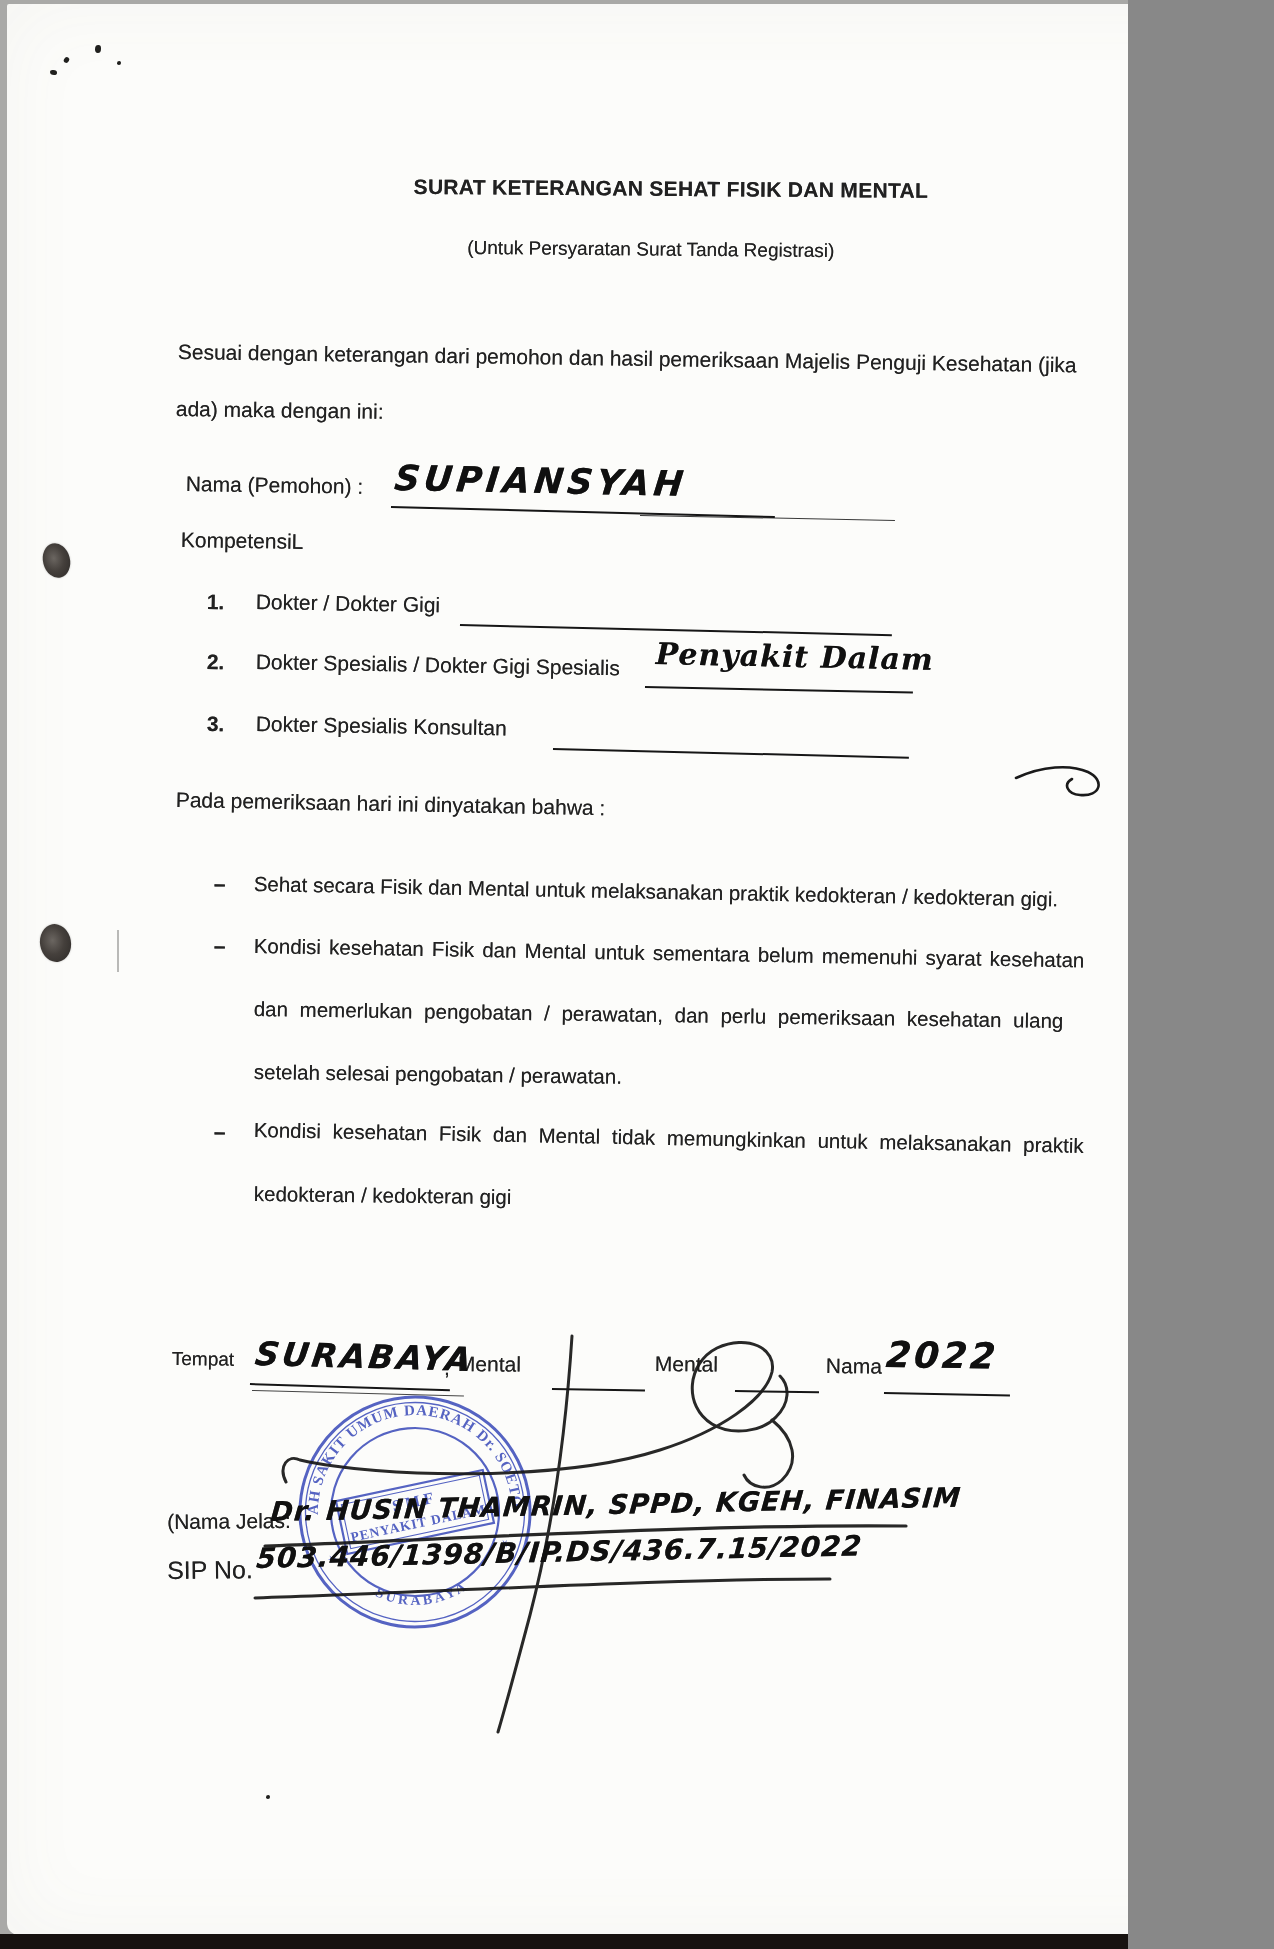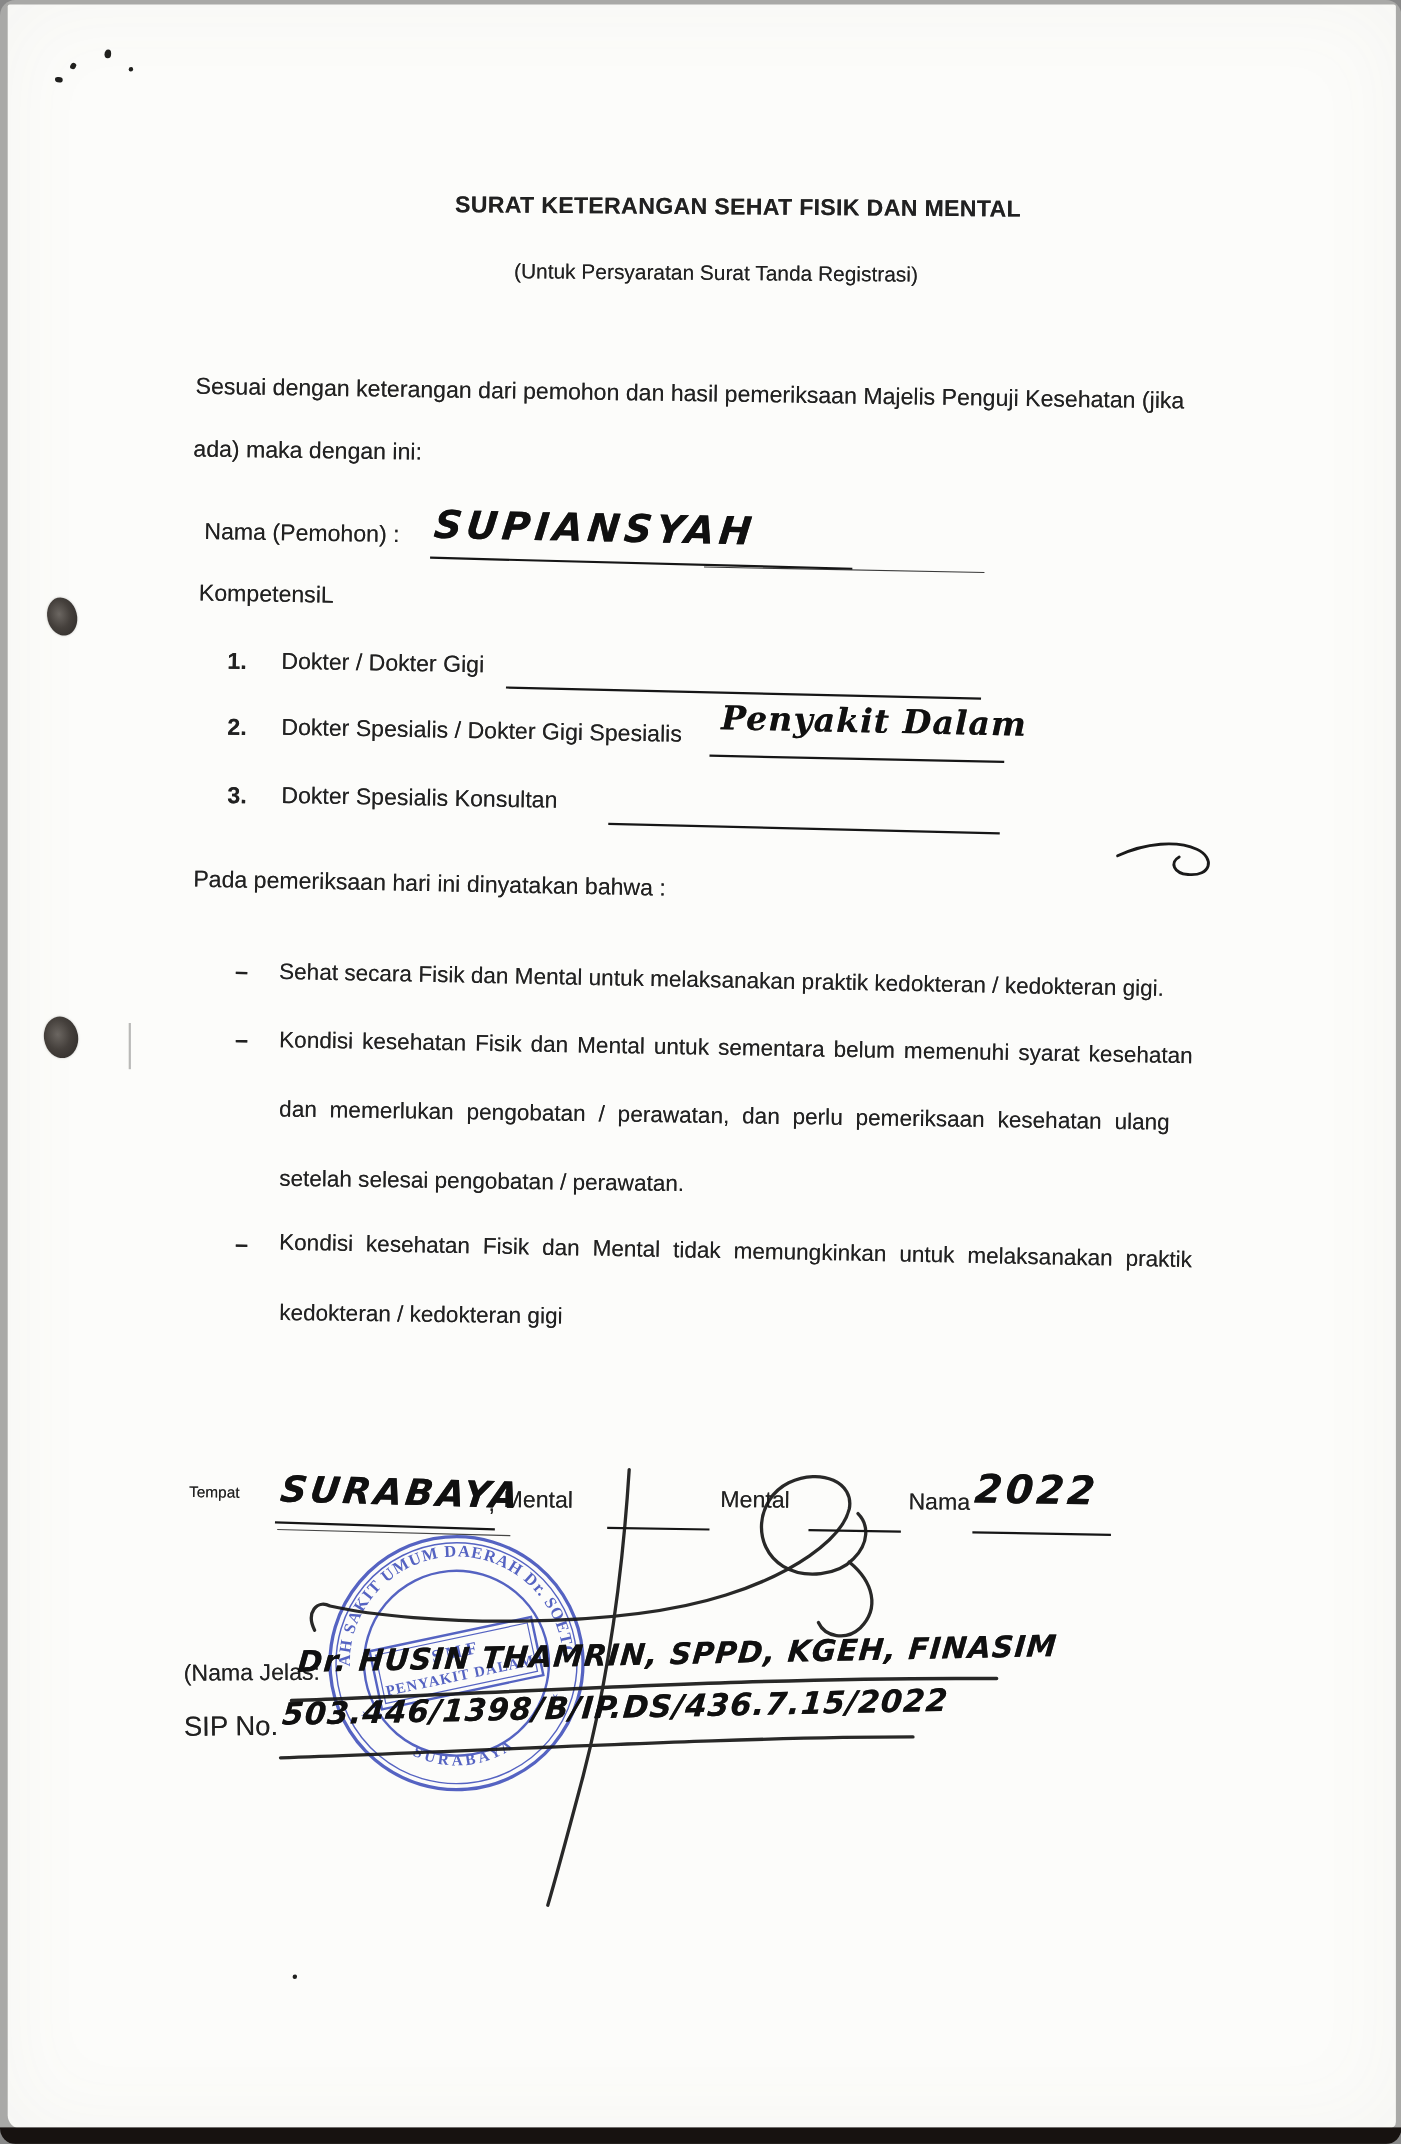--- a/index.html
+++ b/index.html
@@ -1,17 +1,17 @@
 <!DOCTYPE html>
 <html><head>
 <meta charset="utf-8">
 <style>
   html,body{margin:0;padding:0;background:#888;}
-  .page{position:relative;width:1274px;height:1949px;background:#a9a9a7;overflow:hidden;
-        font-family:"Liberation Sans",sans-serif;color:#212121;border-radius:14px;}
+  .page{position:relative;width:1128px;height:1949px;background:#a9a9a7;overflow:hidden;
+        font-family:"Liberation Sans",sans-serif;color:#212121;}
   .paper{position:absolute;left:7px;top:4px;width:1262px;height:1931px;background:#fcfcfa;
          border-radius:2px 2px 6px 12px;box-shadow:inset 0 0 80px rgba(120,110,90,0.05);z-index:1;}
   .abs{position:absolute;}
   .txt{position:absolute;white-space:nowrap;transform-origin:0 0;
        text-shadow:0 0 .5px rgba(20,20,20,.65);}
   .b{font-weight:bold;}
   .line{position:absolute;height:0;border-top:2.2px solid #161616;transform-origin:0 0;z-index:3;}
   .hand-caps{font-family:"DejaVu Sans",sans-serif;font-style:italic;font-weight:bold;color:#101010;
              text-shadow:0 0 .6px rgba(0,0,0,.7);}
   .hand-script{font-family:"DejaVu Serif",serif;font-style:italic;font-weight:bold;color:#101010;}
@@ -77,21 +77,21 @@
 
   <div class="txt b z3" style="left:214px;top:934px;font-size:21px;transform:rotate(1deg);">–</div>
   <div class="txt z3" style="left:254px;top:934px;font-size:20.5px;word-spacing:2.5px;transform:rotate(1deg);">Kondisi kesehatan Fisik dan Mental untuk sementara belum memenuhi syarat kesehatan</div>
   <div class="txt z3" style="left:254px;top:997px;font-size:20.5px;word-spacing:6px;transform:rotate(.85deg);">dan memerlukan pengobatan / perawatan, dan perlu pemeriksaan kesehatan ulang</div>
   <div class="txt z3" style="left:254px;top:1060px;font-size:20.5px;transform:rotate(.75deg);">setelah selesai pengobatan / perawatan.</div>
 
   <div class="txt b z3" style="left:214px;top:1120px;font-size:21px;transform:rotate(1.1deg);">–</div>
   <div class="txt z3" style="left:254px;top:1118px;font-size:20.5px;word-spacing:6px;transform:rotate(1.1deg);">Kondisi kesehatan Fisik dan Mental tidak memungkinkan untuk melaksanakan praktik</div>
   <div class="txt z3" style="left:254px;top:1182px;font-size:20.5px;transform:rotate(.7deg);">kedokteran / kedokteran gigi</div>
 
-  <div class="txt z3" style="left:172px;top:1348px;font-size:14px;transform:rotate(.7deg);">Tempat</div>
+  <div class="txt z3" style="left:172px;top:1348px;font-size:19px;transform:rotate(.7deg);">Tempat</div>
   <div class="txt hand-caps z4" style="left:258px;top:1334px;font-size:33px;letter-spacing:3px;transform:rotate(1.6deg) skewX(-6deg);">SURABAYA</div>
   <div class="line" style="left:250px;top:1383px;width:200px;border-top-width:2.8px;transform:rotate(1.8deg);"></div>
   <div class="line" style="left:252px;top:1390px;width:212px;border-top-width:1.6px;opacity:.8;transform:rotate(1.5deg);"></div>
   <div class="txt z3" style="left:444px;top:1356px;font-size:21px;">,</div>
   <div class="txt z3" style="left:458px;top:1352px;font-size:21px;transform:rotate(.6deg);">Mental</div>
   <div class="line" style="left:552px;top:1388px;width:93px;transform:rotate(.9deg);"></div>
   <div class="txt z3" style="left:655px;top:1352px;font-size:21px;transform:rotate(.6deg);">Mental</div>
   <div class="line" style="left:735px;top:1390px;width:84px;transform:rotate(.9deg);"></div>
   <div class="txt z3" style="left:826px;top:1354px;font-size:21px;transform:rotate(.6deg);">Nama</div>
   <div class="txt hand-caps z4" style="left:888px;top:1334px;font-size:36px;letter-spacing:3px;transform:rotate(.9deg) skewX(-4deg);">2022</div>

